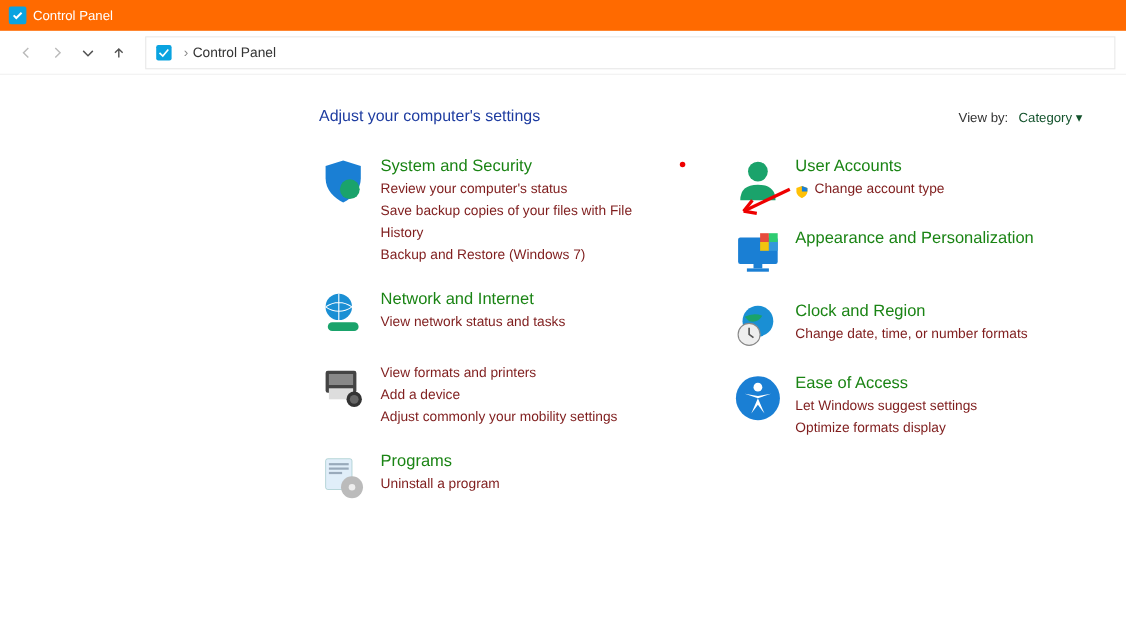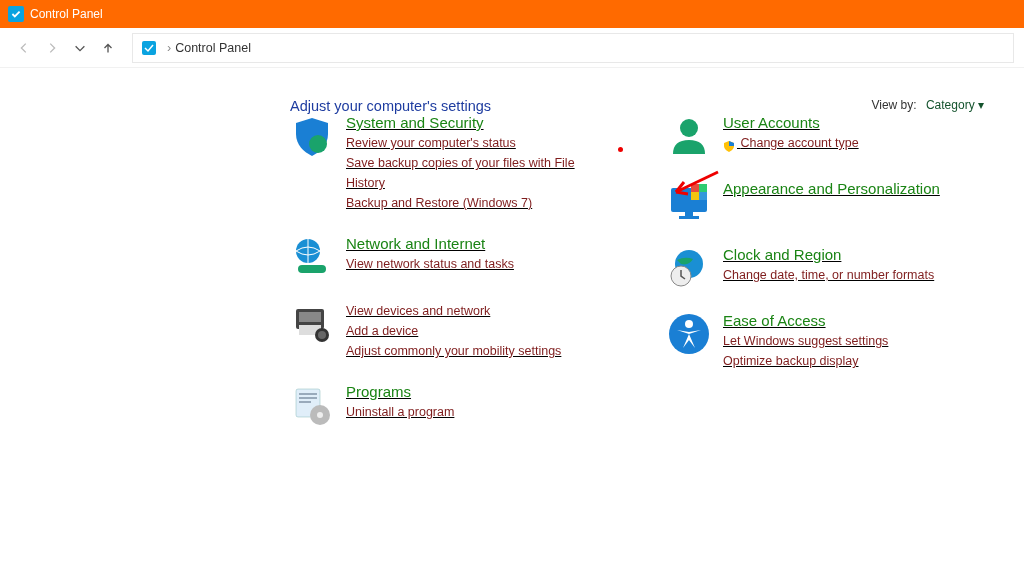--- a/index.html
+++ b/index.html
@@ -35,27 +35,27 @@
     .breadcrumb {
       margin-left: 10px; flex: 1; height: 30px; border: 1px solid #e8e8e8; display: flex; align-items: center;
       padding: 0 8px; font-size: 12.5px; color: #333;
     }
     .breadcrumb .bc-icon { width: 16px; height: 16px; margin-right: 6px; }
     .breadcrumb .sep { margin: 0 4px; color: #888; }
     .content {
       padding: 30px 40px 20px 290px;
       position: relative;
     }
-    .header-row { display: flex; justify-content: space-between; align-items: flex-start; }
+    .header-row { display: flex; justify-content: space-between; align-items: flex-end; margin-bottom: 28px; }
     .page-title { color: #1e3ca0; font-size: 14.5px; }
     .viewby { font-size: 12px; color: #333; }
     .viewby .vb-value { color: #14532d; margin-left: 6px; }
     .columns { display: flex; gap: 60px; }
     .col { flex: 1; }
-    .category { display: flex; margin-bottom: 22px; text-decoration: underline; }
+    .category { display: flex; margin-bottom: 22px; }
     .cat-icon { width: 44px; height: 44px; flex-shrink: 0; margin-right: 12px; display:flex; align-items:center; justify-content:center; }
     .cat-icon svg { width: 100%; height: 100%; }
     .cat-body { }
     .cat-title { color: #1a8414; font-size: 15px; margin-bottom: 2px; cursor: pointer; }
     .cat-link { color: #7f1d1d; font-size: 12.5px; line-height: 1.6; cursor: pointer; display: block; }
     .shield-mini { display:inline-block; width:12px; height:12px; vertical-align:middle; margin-right:2px; }
     .red-dot { position: absolute; width: 5px; height: 5px; background: #e00; border-radius: 50%; }
     .red-arrow { position: absolute; pointer-events: none; }
   </style>
 </head>
@@ -148,21 +148,21 @@
         <div class="cat-icon">
           <svg viewBox="0 0 44 44">
               <rect x="6" y="8" width="28" height="20" rx="2" fill="#444"></rect>
               <rect x="9" y="11" width="22" height="10" fill="#888"></rect>
               <rect x="9" y="24" width="22" height="10" fill="#ddd"></rect>
               <circle cx="32" cy="34" r="7" fill="#333"></circle>
               <circle cx="32" cy="34" r="4" fill="#666"></circle>
             </svg>
         </div>
         <div class="cat-body">
-          <span class="cat-link">View devices and network</span>
+          <span class="cat-link">View formats and printers</span>
           <span class="cat-link">Add a device</span>
           <span class="cat-link">Adjust commonly your mobility settings</span>
         </div>
       </div>
 
       <div class="category">
         <div class="cat-icon">
           <svg viewBox="0 0 44 44">
               <rect x="6" y="6" width="24" height="28" rx="2" fill="#e0eef9" stroke="#8bb" stroke-width="0.5"></rect>
               <rect x="9" y="10" width="18" height="2" fill="#9ab"></rect>
@@ -237,21 +237,21 @@
         <div class="cat-icon">
           <svg viewBox="0 0 44 44">
               <circle cx="22" cy="22" r="20" fill="#1a7fd4"></circle>
               <circle cx="22" cy="12" r="4" fill="#fff"></circle>
               <path d="M10 18 L22 20 L34 18 L22 22 L28 36 L22 28 L16 36 L22 22 Z" fill="#fff"></path>
             </svg>
         </div>
         <div class="cat-body">
           <div class="cat-title">Ease of Access</div>
           <span class="cat-link">Let Windows suggest settings</span>
-          <span class="cat-link">Optimize backup display</span>
+          <span class="cat-link">Optimize formats display</span>
         </div>
       </div>
 
     </div>
   </div>
 
   <div class="red-dot" style="left:618px; top:79px;"></div>
   <svg class="red-arrow" style="left:670px; top:100px; width:50px; height:30px;" viewBox="0 0 50 30">
     <path d="M48 4 L6 24" stroke="#e00" stroke-width="3" fill="none"></path>
     <path d="M6 24 L14 14 M6 24 L18 26" stroke="#e00" stroke-width="3" fill="none"></path>

